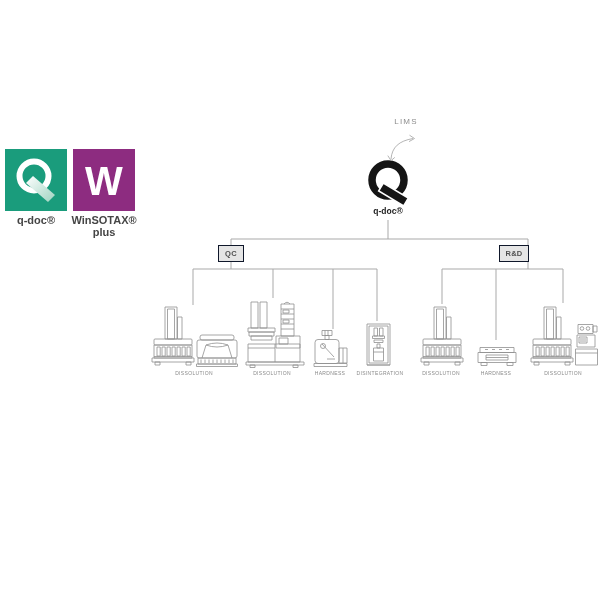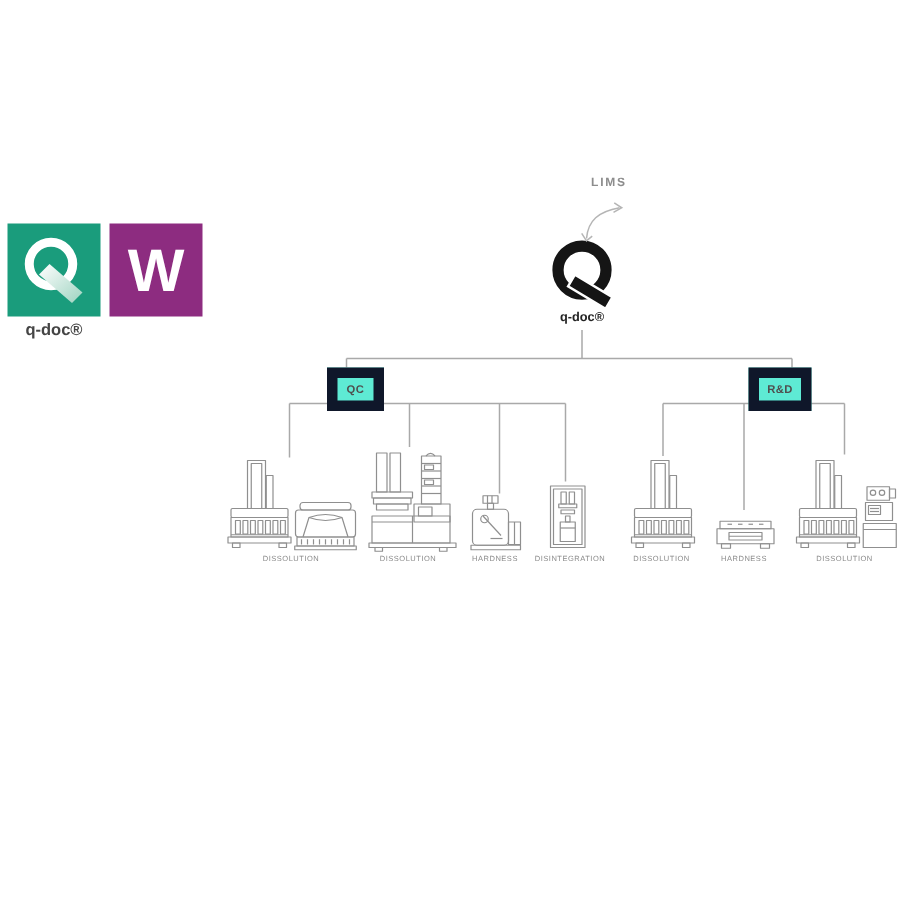--- a/index.html
+++ b/index.html
@@ -9,26 +9,26 @@
 
   
   .tile{position:absolute;width:62px;height:62px;top:149px;}
   .tile-label{position:absolute;font-size:11px;font-weight:700;color:#454545;
               text-align:center;line-height:12px;}
   .tile-w-letter{width:100%;height:100%;display:flex;align-items:center;justify-content:center;
                  color:#ffffff;font-size:40px;font-weight:700;padding-top:2px;box-sizing:border-box;}
 
   
   .lims{position:absolute;left:376px;top:117px;width:60px;text-align:center;
-        font-size:8px;font-weight:700;letter-spacing:1.2px;color:#8d8d8d;}
+        font-size:8px;font-weight:400;letter-spacing:1.2px;color:#8d8d8d;}
   .root-label{position:absolute;left:358px;top:206px;width:60px;text-align:center;
               font-size:8.5px;font-weight:700;color:#242424;}
 
   
-  .node-box{position:absolute;height:15px;background:#5eead4;border:7px solid #0f172a;
+  .node-box{position:absolute;height:15px;background:#e5e5e5;border:1px solid #0f172a;
             display:flex;align-items:center;justify-content:center;
             font-size:7.5px;font-weight:700;color:#4f4f4f;letter-spacing:0.3px;}
 
   
   svg.machine{position:absolute;overflow:visible;}
 
   
   .instr-label{position:absolute;top:370px;width:80px;text-align:center;
                font-size:5px;letter-spacing:0.35px;color:#8a8a8a;font-weight:400;}
 
@@ -167,20 +167,24 @@
     <svg width="62" height="62">
       <circle cx="29" cy="27" r="14.5" stroke="#ffffff" stroke-width="6" fill="none"></circle>
       <polygon points="21,34 28,27 50,46 43,53" fill="url(#slashGrad)"></polygon>
     </svg>
   </div>
   <div class="tile-label" style="left:-4px;top:214px;width:80px">q-doc®</div>
 
   <div class="tile" style="left:73px;background:#8d2c80">
     <div class="tile-w-letter">W</div>
   </div>
+  <div class="tile-label" style="left:59px;top:214px;width:90px">
+    <div>WinSOTAX®</div>
+    <div>plus</div>
+  </div>
 
   <div class="lims">LIMS</div>
 
   <svg class="abs" style="left:365px;top:158px" width="48" height="52">
     <circle cx="23" cy="22" r="16" stroke="#151515" stroke-width="7.5" fill="none"></circle>
     <polygon points="13.7,32.9 18.3,25.1 43.3,40.1 38.7,47.9" fill="#151515" stroke="#ffffff" stroke-width="1.6"></polygon>
   </svg>
   <div class="root-label">q-doc®</div>
 
   <svg class="lines-overlay" width="600" height="600">

